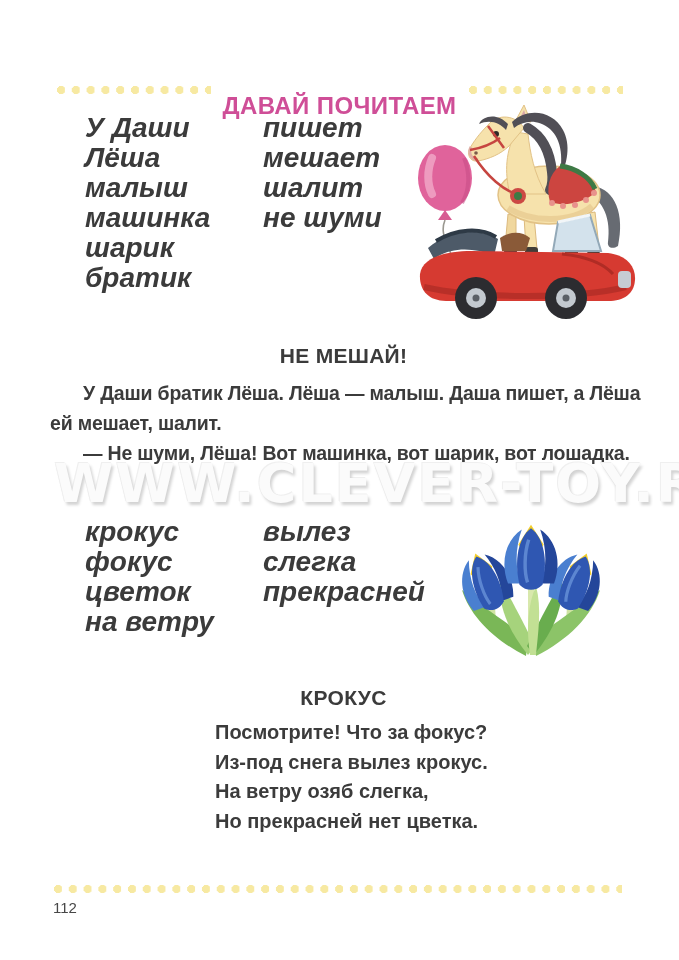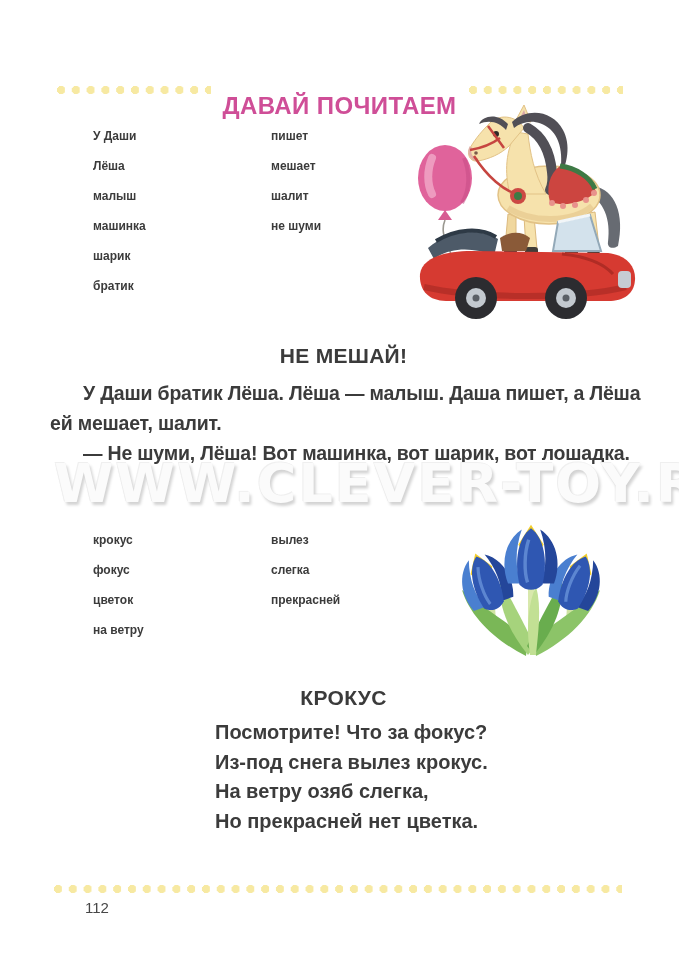--- a/index.html
+++ b/index.html
@@ -18,22 +18,22 @@
   .header {
     position:absolute; top:60px; left:56px; right:56px;
     display:flex; align-items:center; gap:12px;
   }
   .header .dots { flex:1; }
   .header-title {
     font-size:24px; font-weight:bold; color:#cf4e97;
     letter-spacing:0.4px; white-space:nowrap;margin-top:32px;
   }
   .wordlist {
-    list-style:none; margin:8px; padding:0; position:absolute;
-    font-size:12px; font-weight:bold; line-height:30px; white-space:nowrap;
+    list-style:none; margin:0; padding:0; position:absolute;
+    font-size:28px; font-weight:bold; line-height:30px; white-space:nowrap;font-style:italic;
   }
   #wl1-col1 { left:85px;  top:113px; }
   #wl1-col2 { left:263px; top:113px; }
   #wl2-col1 { left:85px;  top:517px; }
   #wl2-col2 { left:263px; top:517px; }
   .illus { position:absolute; }
   #horse-illustration  { left:412px; top:98px;  width:235px; height:228px; }
   #crocus-illustration { left:442px; top:512px; width:178px; height:150px; }
   .section-title {
     position:absolute; left:4px; width:100%; text-align:center;
@@ -54,21 +54,21 @@
     text-shadow: 2px 3px 3px #d3d3d3, -1px -1px 0 #efefef, 0 0 1px #e8e8e8;
   }
   .poem {
     position:absolute; left:215px; top:718px;
     font-size:20px; font-weight:bold; line-height:29.5px; white-space:nowrap;
   }
   .poem p { margin:0; }
   .dots-bottom { position:absolute; left:53px; right:57px; top:884px; }
   .page-number {
     position:absolute; left:53px; top:899px;
-    font-size:15px; font-weight:normal; color:#474747;margin-left:32px;
+    font-size:15px; font-weight:normal; color:#474747;
   }
 </style>
 </head>
 <body>
 
 <div class="page">
 
   <header class="header">
     <div class="dots"></div>
     <div class="header-title">ДАВАЙ ПОЧИТАЕМ</div>

